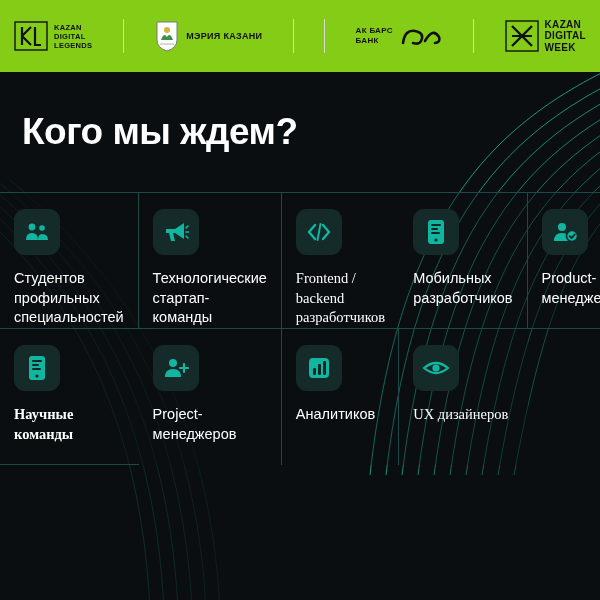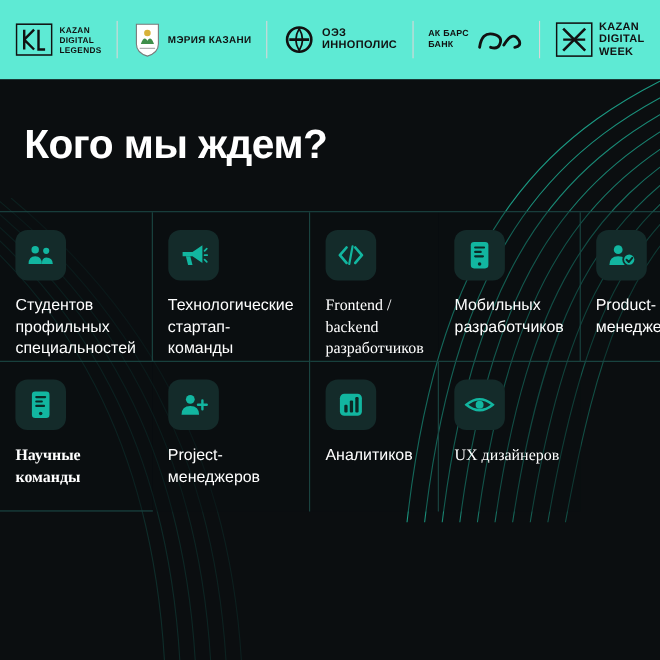--- a/index.html
+++ b/index.html
@@ -14,21 +14,21 @@
     width: 600px; height: 600px;
     background: #0b0e10;
     overflow: hidden;
   }
 
   
   .logobar {
     position: relative;
     z-index: 5;
     height: 72px;
-    background: #5eead4;
+    background: #84cc16;
     display: flex;
     align-items: center;
     justify-content: space-between;
     padding: 0 14px;
   }
   .logo {
     display: flex;
     align-items: center;
     gap: 6px;
     color: #111;
@@ -174,33 +174,20 @@
           <path d="M7 20 Q10 12 13 17 Q16 12 19 20 Z" fill="#3f8f4a"></path>
           <circle cx="13" cy="10" r="3" fill="#d8b33a"></circle>
           <path d="M6 24 H20" stroke="#b0b0b0" stroke-width="1"></path>
         </svg>
       </span>
       <span class="logo-text mid">Мэрия Казани</span>
     </div>
 
     <div class="logo-sep"></div>
 
-    <div class="logo">
-      <span class="logo-mark">
-        <svg width="30" height="30" viewBox="0 0 30 30">
-          <circle cx="15" cy="15" r="11" fill="none" stroke="#111" stroke-width="2.4"></circle>
-          <path d="M6 15 H24" stroke="#111" stroke-width="2.4"></path>
-          <path d="M15 5 Q21 15 15 25 Q9 15 15 5 Z" fill="none" stroke="#111" stroke-width="1.6"></path>
-        </svg>
-      </span>
-      <span class="logo-text big">
-        <span>ОЭЗ</span><br>
-        <span>ИННОПОЛИС</span>
-      </span>
-    </div>
 
     <div class="logo-sep"></div>
 
     <div class="logo">
       <span class="logo-text thin">
         <span>Ак Барс</span><br>
         <span>Банк</span>
       </span>
       <span class="logo-mark">
         <svg width="44" height="26" viewBox="0 0 44 26">

